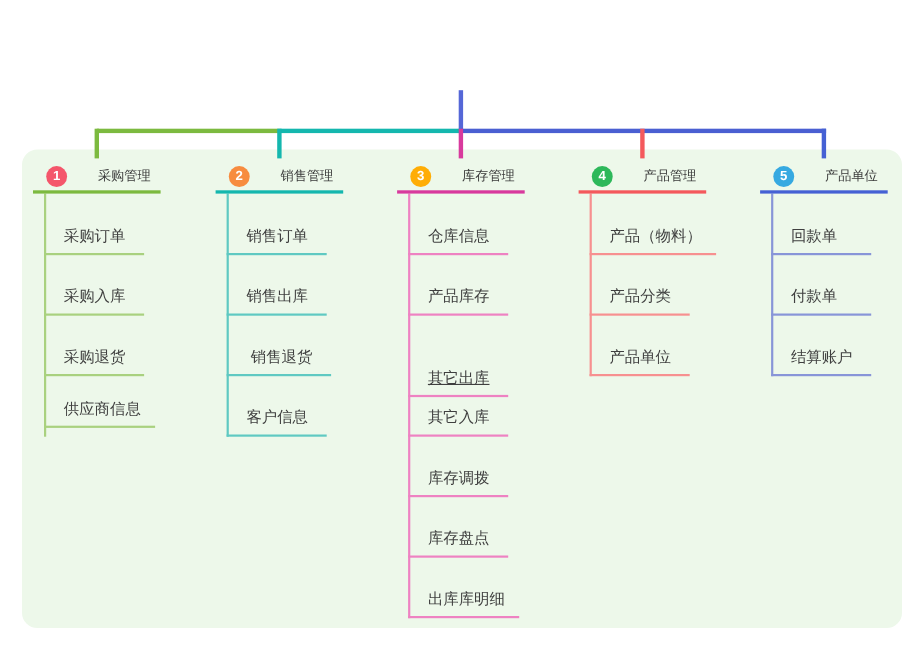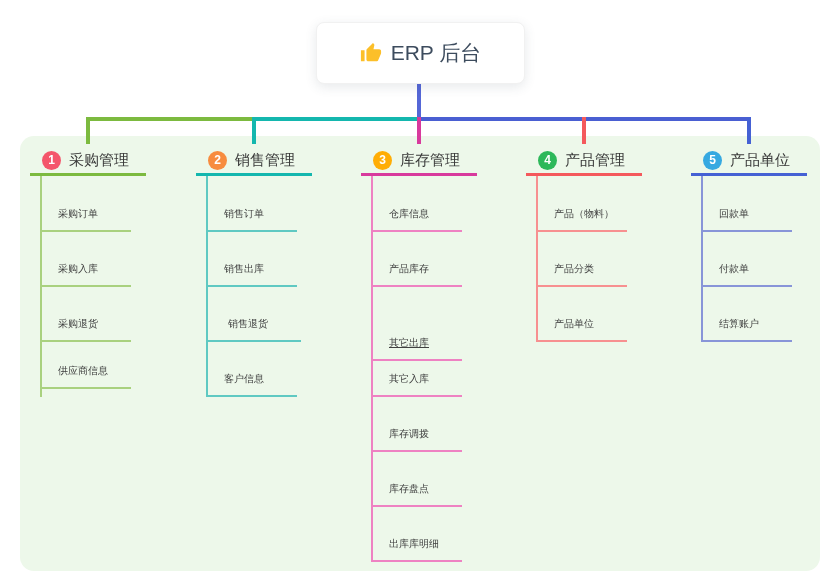--- a/index.html
+++ b/index.html
@@ -21,41 +21,33 @@
   .thumb{display:flex;align-items:center;}
   .line{position:absolute;z-index:1;}
   .btitle{
     position:absolute;height:26px;border-bottom:3px solid;
     display:flex;align-items:center;padding-left:12px;gap:8px;z-index:2;cursor:pointer;
   }
   .badge{
     width:19px;height:19px;border-radius:50%;color:#fff;font-size:12px;
     line-height:19px;text-align:center;flex:0 0 auto;font-weight:bold;
   }
-  .blabel{font-size:15px;color:#3A3A3A;white-space:nowrap;}
+  .blabel{font-size:12px;color:#3A3A3A;white-space:nowrap;margin-left:20px;}
   .child{
-    position:absolute;font-size:10px;line-height:18px;color:#3F3F3F;
+    position:absolute;font-size:14px;line-height:18px;color:#3F3F3F;
     padding:0 13px 7px 18px;border-bottom:2px solid;white-space:nowrap;
     z-index:2;cursor:pointer;
   }
 </style>
 </head>
 <body>
 
 <div class="stage">
   <div class="panel" id="panel" style="background: rgb(237, 248, 234);"></div>
 
-  <div class="root-card">
-    <span class="thumb">
-      <svg width="22" height="22" viewBox="0 0 24 24">
-        <path fill="#FCBF29" d="M1 21h4V9H1v12zM23 10c0-1.1-.9-2-2-2h-6.31l.95-4.57.03-.32c0-.41-.17-.79-.44-1.06L14.17 1 7.58 7.59C7.22 7.95 7 8.45 7 9v10c0 1.1.9 2 2 2h9c.83 0 1.54-.5 1.84-1.22l3.02-7.05c.09-.23.14-.47.14-.73v-2z"></path>
-      </svg>
-    </span>
-    <span class="root-label">ERP 后台</span>
-  </div>
 
   <div id="connectors">
       <div class="line" style="left: 417px; top: 82px; width: 4px; height: 39px; background: rgb(85, 103, 215);"></div>
       <div class="line" style="left: 88px; top: 117px; width: 166px; height: 4px; background: rgb(124, 186, 63);"></div>
       <div class="line" style="left: 254px; top: 117px; width: 165px; height: 4px; background: rgb(20, 183, 174);"></div>
       <div class="line" style="left: 419px; top: 117px; width: 332px; height: 4px; background: rgb(74, 95, 210);"></div>
       <div class="line" style="left: 86px; top: 117px; width: 4px; height: 27px; background: rgb(124, 186, 63);"></div>
       <div class="line" style="left: 252px; top: 117px; width: 4px; height: 27px; background: rgb(20, 183, 174);"></div>
       <div class="line" style="left: 417px; top: 117px; width: 4px; height: 27px; background: rgb(216, 58, 157);"></div>
       <div class="line" style="left: 582px; top: 117px; width: 4px; height: 27px; background: rgb(244, 89, 92);"></div>

